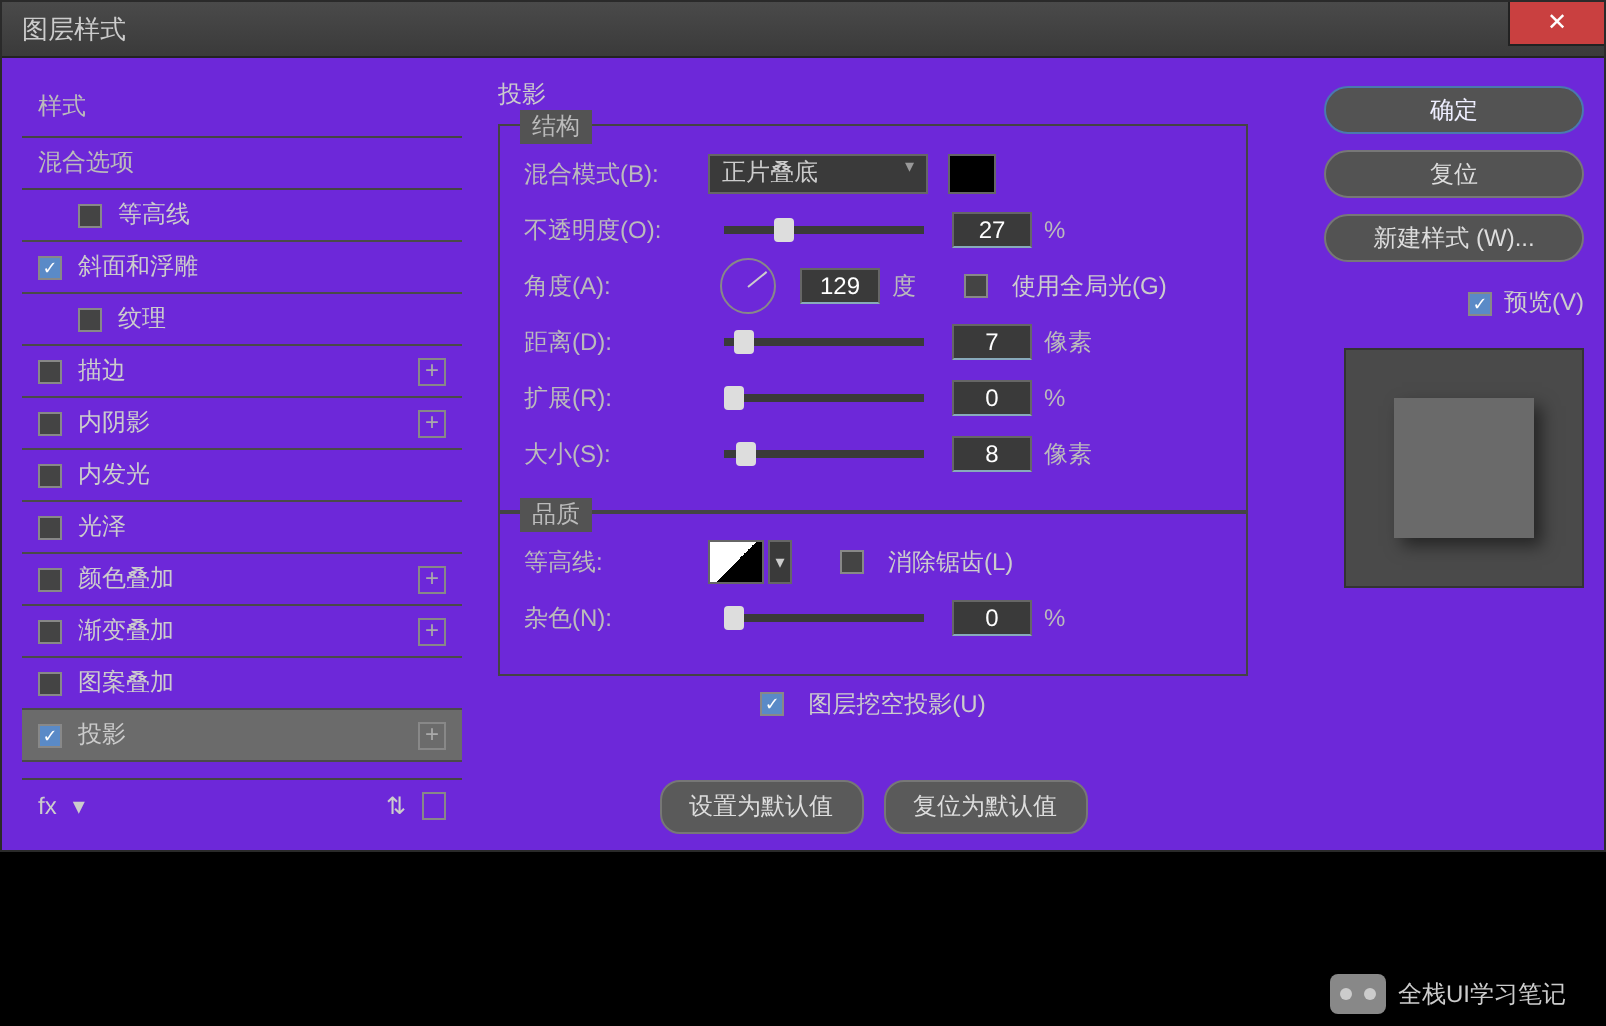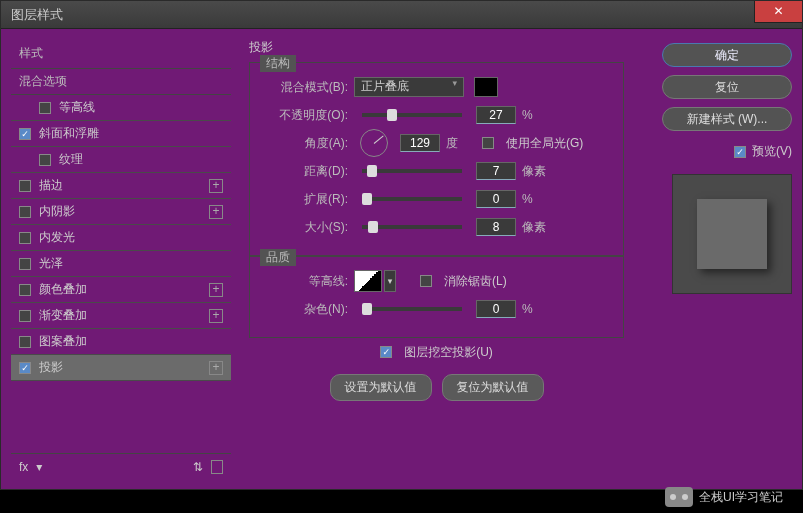--- a/index.html
+++ b/index.html
@@ -1,17 +1,17 @@
 <!DOCTYPE html>
 <html><head>
 <meta charset="utf-8">
 <style>
 *{box-sizing:border-box;margin:0;padding:0;font-family:"Microsoft YaHei",sans-serif;font-size:12px;color:#ccc}
 body{background:#000;width:803px;height:513px;overflow:hidden}
-.window{width:803px;height:490px;background:#701a75;border:1px solid #2a2a2a}
+.window{width:803px;height:426px;background:#6d28d9;border:1px solid #2a2a2a}
 .titlebar{height:28px;background:linear-gradient(#4a4a4a,#3a3a3a);display:flex;align-items:center;border-bottom:1px solid #222}
 .title{padding-left:10px;font-size:13px}
 .close-btn{margin-left:auto;width:48px;height:22px;background:#c94040;color:#fff;text-align:center;line-height:20px;border-left:1px solid #222;border-bottom:1px solid #222;margin-top:-6px}
 .body{display:flex;padding:10px;gap:10px;height:calc(100% - 28px)}
 .left{width:220px;display:flex;flex-direction:column}
 .left-head{padding:6px 8px;color:#bbb}
 .left-sub{padding:4px 8px;border-top:1px solid #444;border-bottom:1px solid #444;color:#bbb}
 .effect-list{flex:1;overflow:hidden}
 .effect{display:flex;align-items:center;height:26px;padding:0 8px;border-bottom:1px solid #4a4a4a;position:relative}
 .effect.sel{background:#6b6b6b}
@@ -21,37 +21,37 @@
 .effect.indent{padding-left:28px}
 .plus{position:absolute;right:8px;width:14px;height:14px;border:1px solid #888;text-align:center;line-height:11px;color:#aaa}
 .left-foot{height:26px;border-top:1px solid #444;display:flex;align-items:center;padding:0 8px;gap:8px;color:#999}
 .left-foot .sp{margin-left:auto}
 .trash{width:12px;height:14px;border:1px solid #888}
 .center{flex:1;padding:0 8px}
 .sect-title{margin-bottom:6px}
 .fieldset{border:1px solid #444;padding:10px 12px 14px;position:relative}
 .legend{position:absolute;top:-8px;left:10px;background:#535353;padding:0 6px;color:#bbb}
 .row{display:flex;align-items:center;height:28px;gap:6px}
-.lbl{width:86px;text-align:right;color:#bbb}
+.lbl{width:86px;text-align:left;color:#bbb}
 .select{width:110px;height:20px;background:#3a3a3a;border:1px solid #666;padding:0 6px;display:flex;align-items:flex-start;justify-content:space-between}
 .select .arr{font-size:9px;color:#999}
 .swatch{width:24px;height:20px;background:#000;border:1px solid #666;margin-left:4px}
 .slider{width:100px;height:4px;background:#3a3a3a;margin:0 8px;position:relative}
 .thumb{position:absolute;top:-4px;width:10px;height:12px;background:#ddd;border-radius:2px}
 .val{width:40px;height:18px;background:#3a3a3a;border:1px solid #666;text-align:center;line-height:16px;color:#fff;border-bottom:1px solid #8ab}
 .unit{width:30px;color:#bbb}
 .angle-dial{width:28px;height:28px;border:1px solid #888;border-radius:50%;position:relative;margin:0 6px}
 .angle-dial::after{content:"";position:absolute;width:12px;height:1px;background:#ccc;top:50%;left:50%;transform-origin:left;transform:rotate(-39deg)}
 .cb2{width:12px;height:12px;border:1px solid #888;margin-right:6px;display:inline-flex;align-items:center;justify-content:center;background:#444}
 .cb2.on{background:#5a8ac7}
 .cb2.on::after{content:"✓";color:#fff;font-size:9px}
 .contour{width:28px;height:22px;background:linear-gradient(135deg,#fff 50%,#000 50%);border:1px solid #666}
 .contour-wrap{display:flex;align-items:center;gap:2px}
 .contour-arr{width:12px;height:22px;background:#3a3a3a;border:1px solid #666;text-align:center;line-height:20px;font-size:9px}
-.btn-row{display:flex;gap:10px;justify-content:center;margin-top:8px}
+.btn-row{display:flex;gap:10px;justify-content:center;margin-top:24px}
 .btn-small{padding:4px 14px;background:#5a5a5a;border:1px solid #777;border-radius:10px;color:#ddd}
 .right{width:150px;display:flex;flex-direction:column;gap:8px;align-items:flex-end;padding-top:4px}
 .rbtn{width:130px;height:24px;border:1px solid #777;border-radius:12px;text-align:center;line-height:22px;background:#535353;color:#ddd}
 .rbtn.primary{border:1px solid #4a78b0;color:#eef}
 .preview-cb{display:flex;align-items:center;gap:0;margin-top:4px}
 .preview-box{width:120px;height:120px;background:#4a4a4a;border:1px solid #333;display:flex;align-items:center;justify-content:center;margin-top:6px}
 .preview-inner{width:70px;height:70px;background:#6a6a6a;box-shadow:4px 4px 8px rgba(0,0,0,.5)}
 .watermark{position:absolute;right:20px;bottom:6px;display:flex;align-items:center;gap:6px;color:#eee;font-size:16px}
 .wm-icon{width:28px;height:20px;background:#888;border-radius:4px;position:relative}
 .wm-icon::before,.wm-icon::after{content:"";position:absolute;width:6px;height:6px;background:#ccc;border-radius:50%;top:7px}

